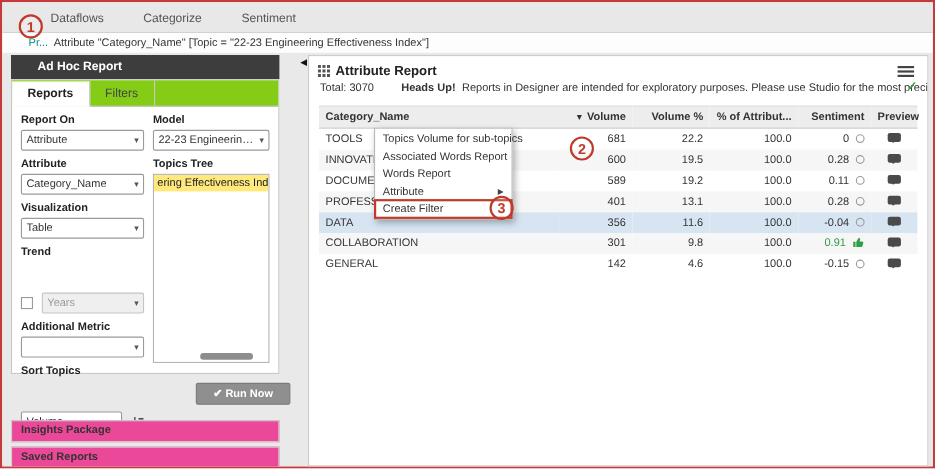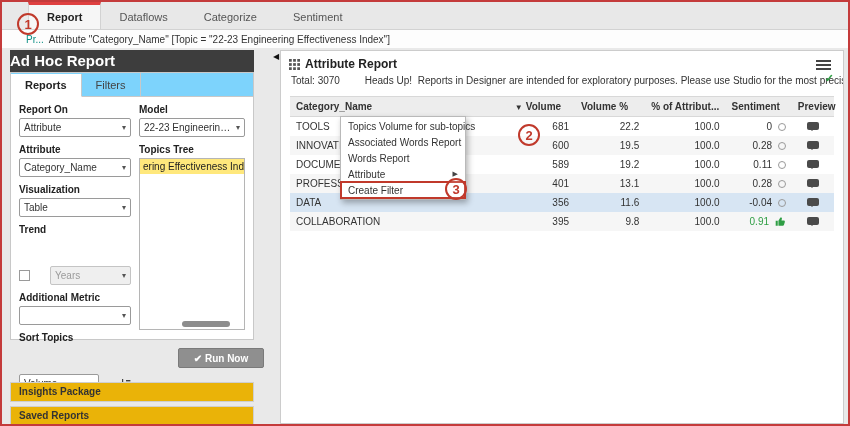--- a/index.html
+++ b/index.html
@@ -11,62 +11,62 @@
   .tab { padding:0 18px; display:flex; align-items:center; font-size:11px; color:#555; border-top:3px solid transparent; cursor:pointer; }
   .tab.active { background:#f6f6f6; border-top:3px solid #df4040; border-left:1px solid #d2d2d2; border-right:1px solid #d2d2d2; font-weight:bold; color:#222; }
 
   
   .breadcrumb { position:absolute; left:0; top:28px; right:0; height:18px; background:#fdfdfd; font-size:10px; display:flex; align-items:center; padding-left:24px; color:#333; white-space:nowrap; }
   .crumb-link { color:#0b8f85; margin-right:5px; cursor:pointer; }
 
   .canvas { position:absolute; left:0; top:46px; right:0; bottom:0; background:#e9e9e9; }
 
   
-  .sidebar-header { position:absolute; left:8px; top:48px; width:244px; height:22px; background:#3d3d3d; color:#fff; font-size:15px; font-weight:bold; line-height:22px; padding-left:0; }
+  .sidebar-header { position:absolute; left:8px; top:48px; width:244px; height:22px; background:#3d3d3d; color:#fff; font-size:11px; font-weight:bold; line-height:22px; padding-left:24px; }
   .sidebar-body { position:absolute; left:8px; top:70px; width:244px; height:268px; background:#fff; border:1px solid #c8c8c8; }
-  .side-tabs { height:24px; border-bottom:1px solid #c8c8c8; display:flex; background:#7dd3fc; }
+  .side-tabs { height:24px; border-bottom:1px solid #c8c8c8; display:flex; background:#84cc16; }
   .side-tab { padding:0 14px; font-size:11px; display:flex; align-items:center; color:#444; border-right:1px solid #c8c8c8; cursor:pointer; }
   .side-tab.active { background:#fff; font-weight:bold; color:#222; position:relative; top:1px; border-bottom:1px solid #fff; }
   .form { display:flex; padding:4px 8px 0 8px; height:calc(100% - 24px); }
   .col-left { width:112px; flex:none; }
   .col-right { flex:1; padding-left:8px; min-width:0; }
   .f-label { font-size:10px; font-weight:bold; color:#222; margin-top:7px; margin-bottom:3px; }
   .f-label.first { margin-top:3px; }
   .select { height:19px; border:1px solid #9a9a9a; background:#fff; border-radius:2px; font-size:10px; color:#333; display:flex; align-items:center; justify-content:space-between; padding:0 4px; cursor:pointer; }
   .select .val { white-space:nowrap; overflow:hidden; text-overflow:ellipsis; }
   .select .caret { font-size:8px; color:#555; margin-left:4px; flex:none; }
   .select.disabled { background:#efefef; color:#9a9a9a; border-color:#c4c4c4; }
-  .trend-row, .sort-row { display:flex; align-items:center; gap:20px;margin-top:31px; }
+  .trend-row, .sort-row { display:flex; align-items:center; gap:8px;margin-top:31px; }
   .checkbox { width:11px; height:11px; border:1px solid #9a9a9a; background:#fff; flex:none; cursor:pointer; }
   .trend-row .select, .sort-row .select { flex:1; min-width:0; }
   .sort-ic { flex:none; width:12px; height:12px; cursor:pointer; }
   .tree-box { border:1px solid #b5b5b5; height:172px; margin-top:3px; background:#fff; position:relative; overflow:hidden; }
   .tree-item { background:#ffe87c; font-size:10px; color:#222; padding:2px 3px; white-space:nowrap; overflow:hidden; cursor:pointer; }
   .hthumb { position:absolute; bottom:2px; left:42px; width:48px; height:6px; background:#8d8d8d; border-radius:3px; cursor:pointer; }
   .run-btn { position:absolute; left:176px; top:346px; width:86px; height:20px; background:#8f8f8f; border:1px solid #7a7a7a; border-radius:2px; color:#fff; font-size:10px; font-weight:bold; font-family:"Liberation Sans",sans-serif; cursor:pointer; }
-  .accordion-bar { position:absolute; left:8px; width:244px; height:20px; background:#eab308; border:1px solid #cfcfcf; font-size:10px; font-weight:bold; color:#333; line-height:18px; padding-left:8px; cursor:pointer; }
+  .accordion-bar { position:absolute; left:8px; width:244px; height:20px; background:#ec4899; border:1px solid #cfcfcf; font-size:10px; font-weight:bold; color:#333; line-height:18px; padding-left:8px; cursor:pointer; }
   .accordion-bar.insights { top:380px; }
   .accordion-bar.saved { top:404px; }
 
   
   .collapse-handle { position:absolute; left:271px; top:50px; font-size:8px; color:#111; cursor:pointer; z-index:3; }
   .report-panel { position:absolute; left:278px; top:48px; width:564px; height:374px; background:#fff; border:1px solid #ccc; }
   .panel-head { display:flex; align-items:center; padding:6px 8px 3px 8px; position:relative; }
   .panel-title { font-size:12px; font-weight:bold; color:#222; margin-left:5px; }
   .hamburger { position:absolute; right:12px; top:7px; width:15px; cursor:pointer; }
   .hamburger i { display:block; height:2px; background:#444; margin:2px 0; }
   .notice { padding:1px 26px 4px 10px; font-size:10px; color:#333; white-space:nowrap; overflow:hidden; position:relative; }
   .notice .total { margin-right:22px; }
-  .notice .headsup { font-weight:normal; margin-right:3px;margin-top:48px; }
+  .notice .headsup { font-weight:bold; margin-right:3px;margin-top:48px; }
   .ok-check { position:absolute; right:9px; top:21px; color:#2f9e44; font-weight:bold; font-size:11px; }
 
   .rpt-table { width:calc(100% - 18px); margin:6px 9px 0 9px; border-collapse:collapse; table-layout:fixed; font-size:10px; }
   .rpt-table th { background:#ededed; border-top:1px solid #d8d8d8; border-bottom:1px solid #d8d8d8; height:20px; font-weight:bold; color:#333; padding:0 6px; cursor:pointer; }
   .rpt-table th.cat { text-align:left; }
-  .rpt-table th.num { text-align:left; }
+  .rpt-table th.num { text-align:right; }
   .rpt-table th.prev { text-align:center; }
   .rpt-table td { height:19px; padding:0 6px; color:#333; }
   .rpt-table td.cat { text-align:left; white-space:nowrap; overflow:hidden; }
   .rpt-table td.num { text-align:right; }
   .rpt-table td.prev { text-align:center; }
   .rpt-table tbody tr:nth-child(even) { background:#f6f6f6; }
   .rpt-table tbody tr.selected { background:#d7e5f3; }
   .senti { color:#8a8a8a; }
   .senti.pos { color:#2f9e44; }
   .senticon { display:inline-block; width:8px; height:8px; border:1px solid #9a9a9a; border-radius:50%; margin-left:3px; vertical-align:-1px; }
@@ -86,21 +86,20 @@
   .anno1 { left:15px; top:11px; }
   .anno2 { left:516px; top:122px; }
   .anno3 { left:443px; top:176px; }
 </style>
 </head>
 <body>
 
 <div class="screen">
 
   <div class="topbar">
-      <div class="tab active">Report</div>
       <div class="tab">Dataflows</div>
       <div class="tab">Categorize</div>
       <div class="tab">Sentiment</div>
     </div>
 
   <div class="breadcrumb">
     <span class="crumb-link">Pr...</span>
     <span>Attribute "Category_Name" [Topic = "22-23 Engineering Effectiveness Index"]</span>
   </div>
 
@@ -256,28 +255,36 @@
           <tr class="selected">
             <td class="cat">DATA</td>
             <td class="num">356</td>
             <td class="num">11.6</td>
             <td class="num">100.0</td>
             <td class="num senti">-0.04 <span class="senticon"></span></td>
             <td class="prev"><span class="bubble"></span></td>
           </tr>
           <tr>
             <td class="cat">COLLABORATION</td>
-            <td class="num">395</td>
+            <td class="num">301</td>
             <td class="num">9.8</td>
             <td class="num">100.0</td>
             <td class="num senti pos">0.91 <svg class="thumb" width="11" height="11" viewBox="0 0 16 16">
                 <path fill="#2f9e44" d="M1 7h3v7H1zM5 14h6.3c.9 0 1.6-.5 1.8-1.3l1.2-4c.3-1-.5-2-1.5-2H9.4l.7-3c.2-.9-.5-1.7-1.4-1.7-.5 0-.9.2-1.1.6L5 7z"></path>
               </svg></td>
             <td class="prev"><span class="bubble"></span></td>
           </tr>
+          <tr>
+            <td class="cat">GENERAL</td>
+            <td class="num">142</td>
+            <td class="num">4.6</td>
+            <td class="num">100.0</td>
+            <td class="num senti">-0.15 <span class="senticon"></span></td>
+            <td class="prev"><span class="bubble"></span></td>
+          </tr>
         </tbody>
     </table>
   </div>
 
   <div class="context-menu">
       <div class="menu-item">
         <span>Topics Volume for sub-topics</span>
       </div>
       <div class="menu-item">
         <span>Associated Words Report</span>

